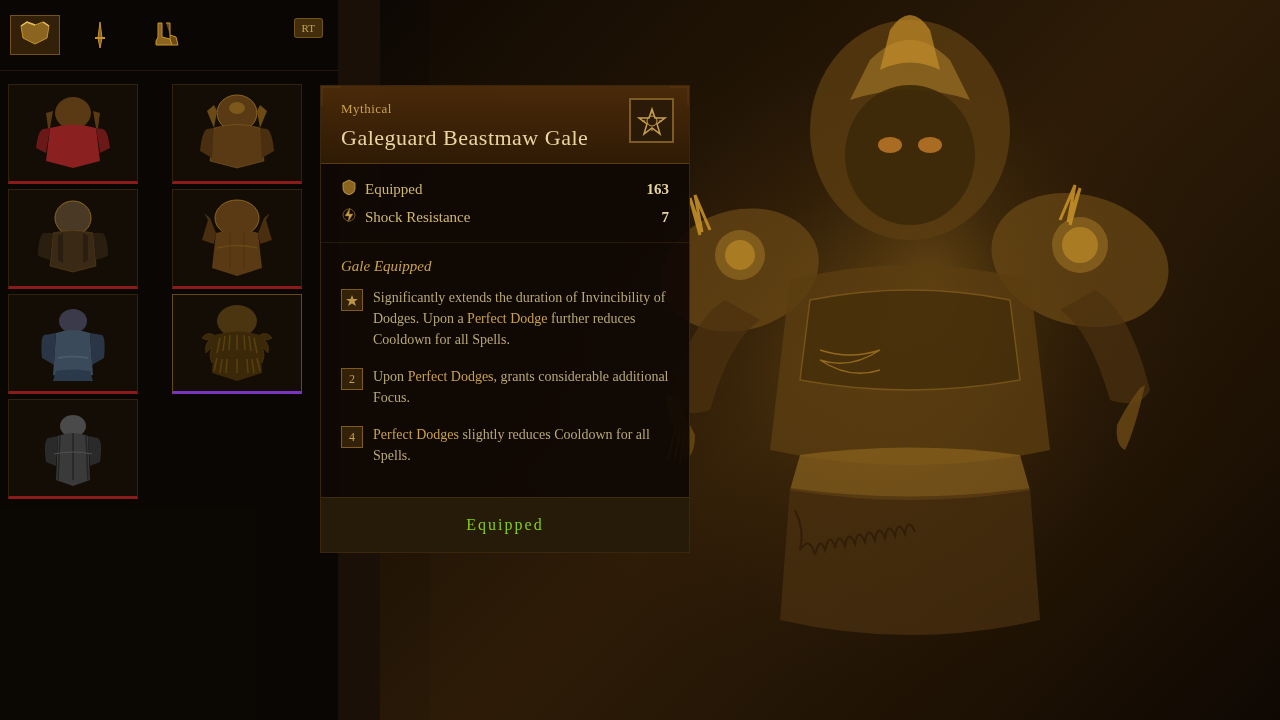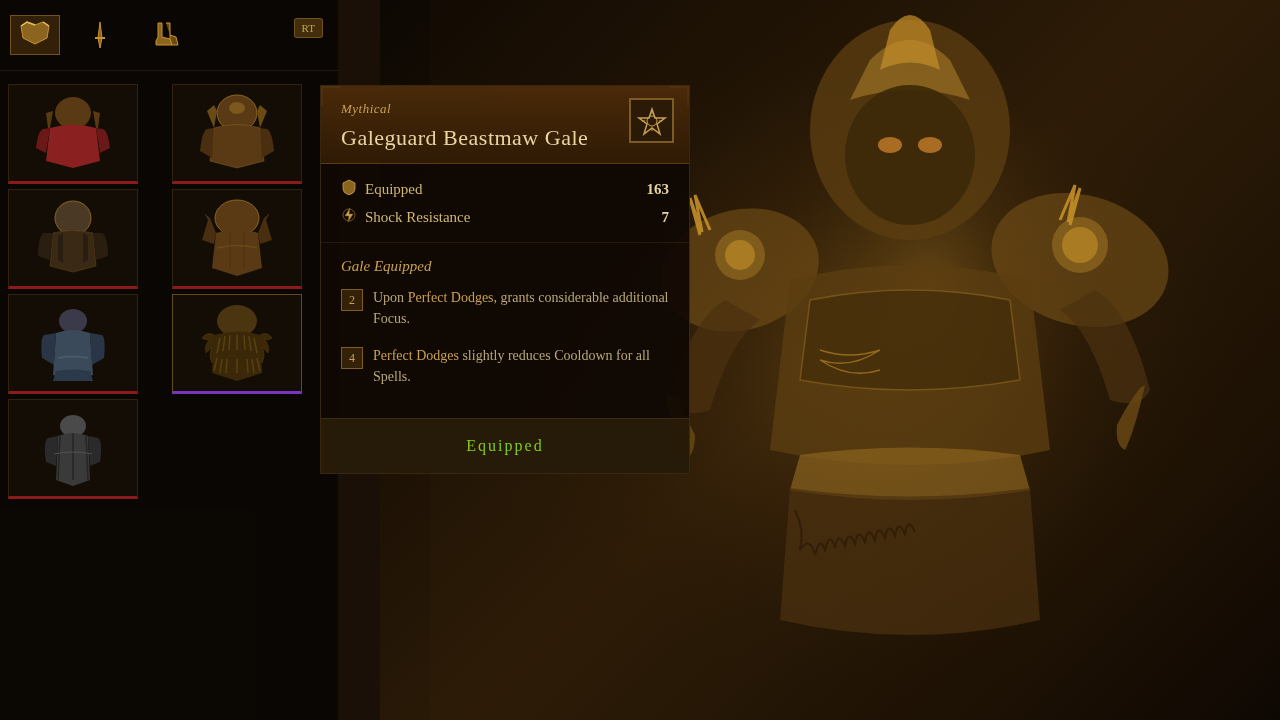--- a/index.html
+++ b/index.html
@@ -106,21 +106,20 @@
     .info-header {
       background: linear-gradient(180deg, rgba(80, 45, 10, 0.9) 0%, rgba(50, 28, 5, 0.9) 100%);
       padding: 15px 20px 12px;
       border-bottom: 1px solid rgba(120, 85, 30, 0.4);
       position: relative;
     }
 
     .mythical-label {
       color: #c8a050;
       font-size: 13px;
-      font-style: italic;
       margin-bottom: 8px;
       letter-spacing: 0.5px;
     }
 
     .item-name {
       color: #e8d5a0;
       font-size: 22px;
       font-weight: normal;
       letter-spacing: 0.5px;
       line-height: 1.2;
@@ -525,20 +524,30 @@
         </span>
         <span>Shock Resistance</span>
       </div>
       <span class="stat-value">7</span>
     </div>
   </div>
 
   <div class="ability-section">
     <div class="ability-set-name">Gale Equipped</div>
 
+    <div class="ability-item">
+      <div class="ability-icon">
+        <svg width="16" height="16" viewBox="0 0 16 16">
+          <path d="M8 3 L9.5 7 L14 7 L10.5 9.5 L12 14 L8 11.5 L4 14 L5.5 9.5 L2 7 L6.5 7 Z" fill="#c8a050" opacity="0.9"></path>
+        </svg>
+      </div>
+      <div class="ability-text">
+        Significantly extends the duration of Invincibility of Dodges. Upon a <span class="highlight">Perfect Dodge</span> further reduces Cooldown for all Spells.
+      </div>
+    </div>
 
     <div class="ability-item">
       <div class="ability-icon">
         <span style="color:#c8a050;font-size:12px;">2</span>
       </div>
       <div class="ability-text">
         Upon <span class="highlight">Perfect Dodges</span>, grants considerable additional Focus.
       </div>
     </div>
 

